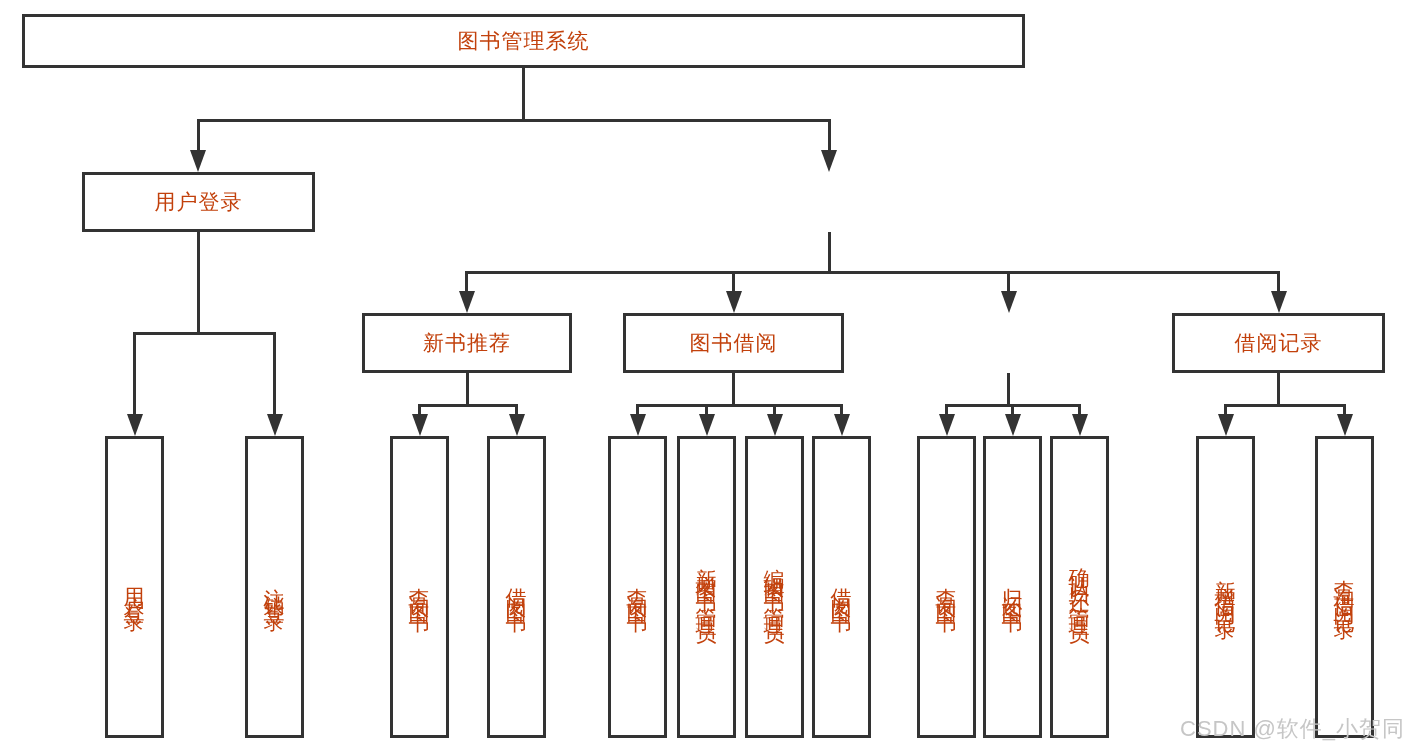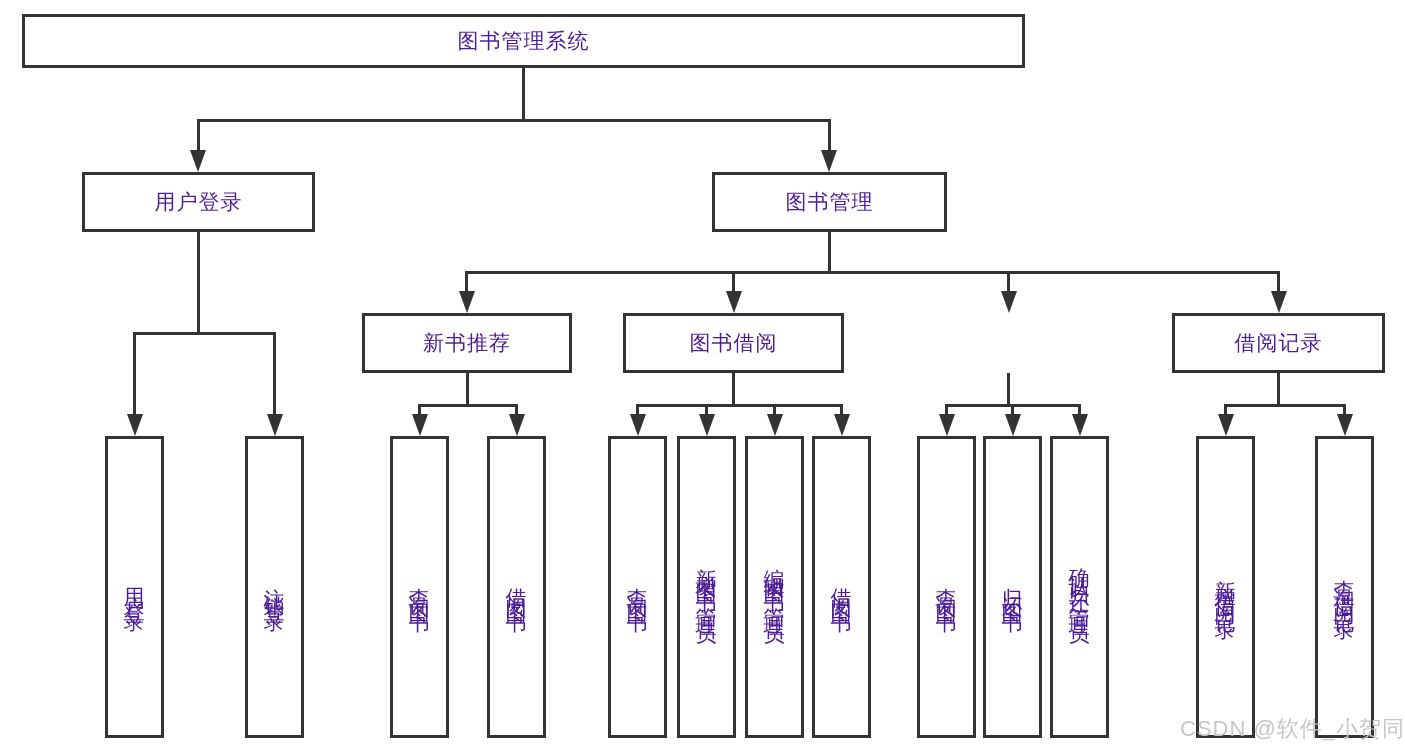--- a/index.html
+++ b/index.html
@@ -3,21 +3,21 @@
 <meta charset="utf-8">
 <style>
   html,body{margin:0;padding:0;background:#ffffff;}
   #canvas{
     position:relative;width:1405px;height:747px;background:#ffffff;overflow:hidden;
     font-family:"Liberation Sans","DejaVu Sans",sans-serif;color:#2d2d2d;
   }
   .box{
     position:absolute;box-sizing:border-box;border:3px solid #333333;background:#ffffff;
     display:flex;align-items:center;justify-content:center;
-    font-size:21px;color:#4c1d95;letter-spacing:1px;
+    font-size:21px;color:#c2410c;letter-spacing:1px;
   }
   .box.v span{
     writing-mode:vertical-rl;text-orientation:mixed;letter-spacing:8px;line-height:1;
   }
   .vl{position:absolute;width:3px;background:#333333;}
   .hl{position:absolute;height:3px;background:#333333;}
   .arr{
     position:absolute;width:0;height:0;
     border-left:8px solid transparent;border-right:8px solid transparent;
     border-top:22px solid #333333;
@@ -38,23 +38,20 @@
 
   <div class="vl" style="left:522px;top:68px;height:53px"></div>
   <div class="hl" style="left:197px;top:119px;width:634px"></div>
   <div class="vl" style="left:197px;top:119px;height:31px"></div>
   <div class="arr" style="left:190px;top:150px"></div>
   <div class="vl" style="left:828px;top:119px;height:31px"></div>
   <div class="arr" style="left:821px;top:150px"></div>
 
   <div class="box" style="left:82px;top:172px;width:233px;height:60px">
     <span>用户登录</span>
-  </div>
-  <div class="box" style="left:712px;top:172px;width:235px;height:60px">
-    <span>图书管理</span>
   </div>
 
   <div class="vl" style="left:197px;top:232px;height:102px"></div>
   <div class="hl" style="left:133px;top:332px;width:143px"></div>
   <div class="vl" style="left:133px;top:332px;height:82px"></div>
   <div class="arr" style="left:127px;top:414px"></div>
   <div class="vl" style="left:273px;top:332px;height:82px"></div>
   <div class="arr" style="left:267px;top:414px"></div>
 
   <div class="vl" style="left:828px;top:232px;height:42px"></div>

